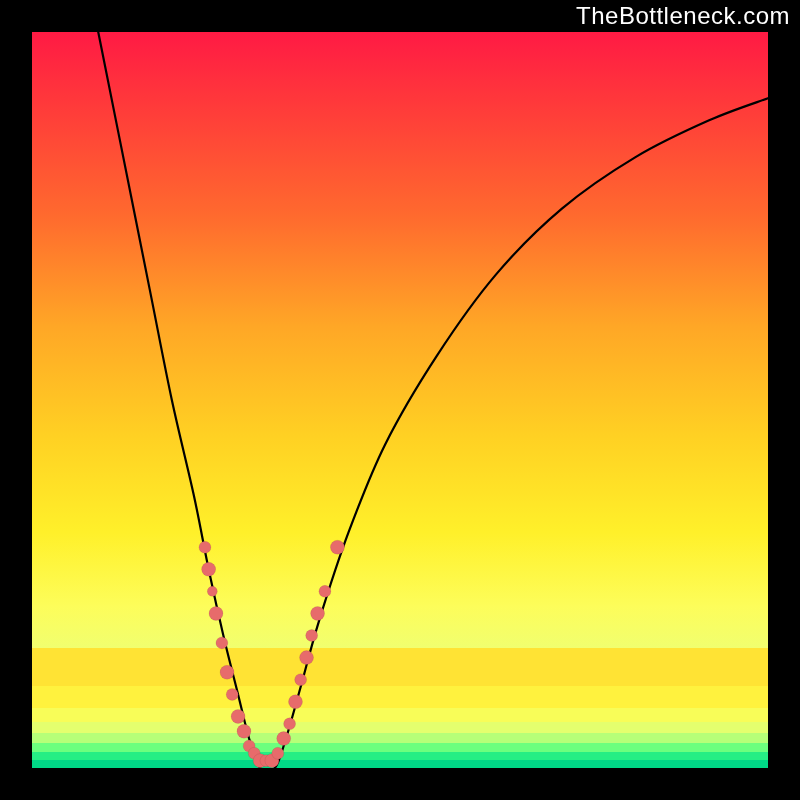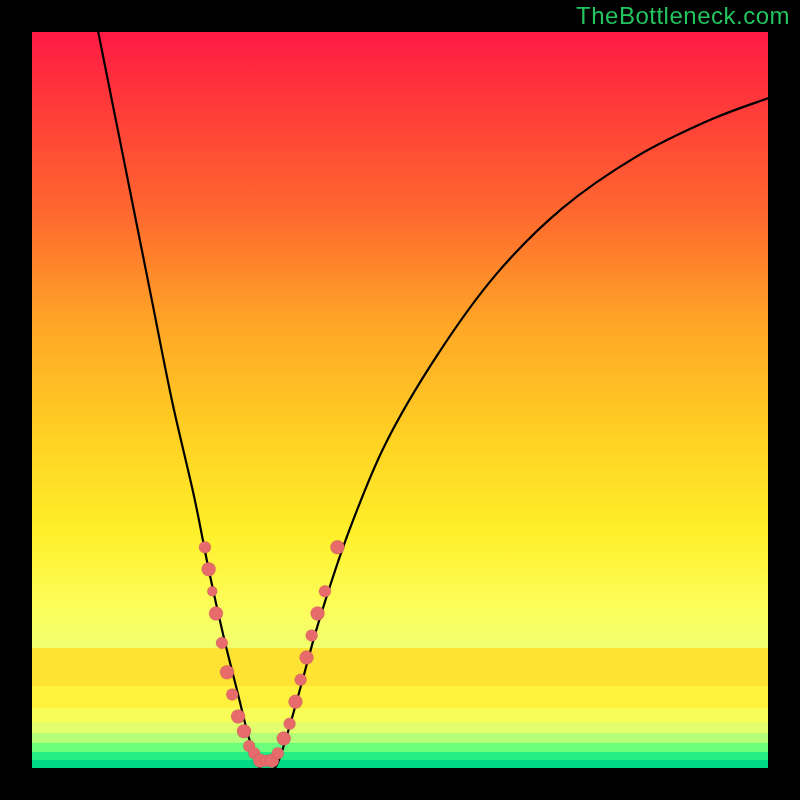--- a/index.html
+++ b/index.html
@@ -45,21 +45,21 @@
     bottom: 0;
     width: 100%;
     height: 120px;
     pointer-events: none;
   }
   .band { position:absolute; left:0; width:100%; }
   .watermark {
     position: absolute;
     top: 2px;
     right: 10px;
-    color: #22c55e;
+    color: #ffffff;
     font-size: 24px;
     font-weight: 500;
     letter-spacing: 0.5px;
     user-select: none;
   }
   svg.curve {
     position: absolute;
     left: 0;
     top: 0;
     width: 100%;

